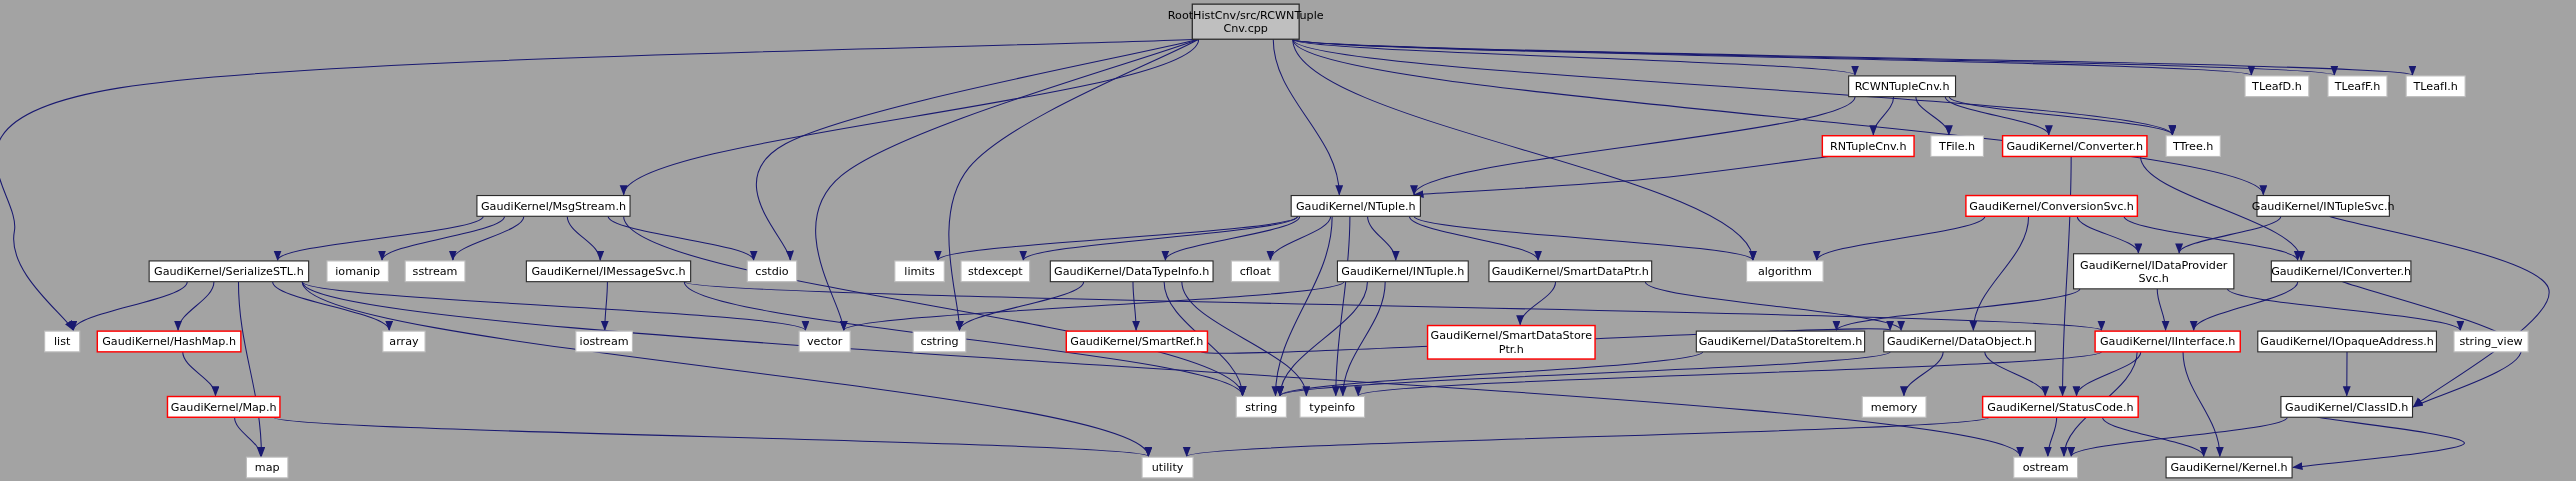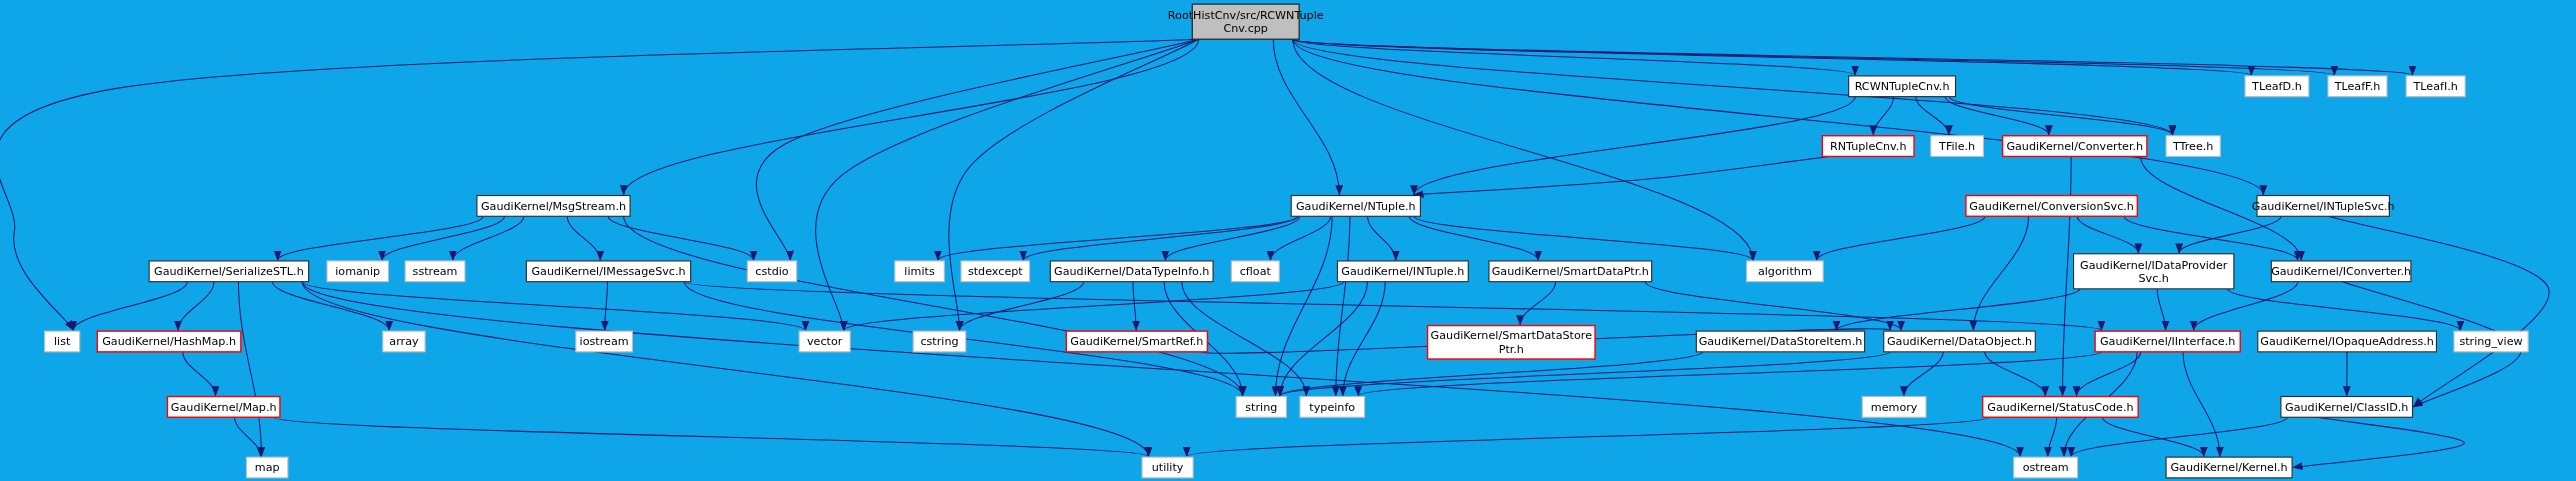--- a/index.html
+++ b/index.html
@@ -1,16 +1,16 @@
 <!DOCTYPE html>
 <html style="font-size:12.8px"><head>
 <meta charset="utf-8">
 <style>
   html,body{margin:0;padding:0;background:#ffffff;}
-  .graph-wrap{width:2576px;height:482px;position:relative;background:#0ea5e9;}
+  .graph-wrap{width:2576px;height:482px;position:relative;background:#a3a3a3;}
   svg{display:block;}
   .node-rect{fill:#ffffff;}
   .node-rect.title{fill:#BFBFBF;stroke:#2b2b2b;stroke-width:1.6;}
   .node-rect.internal{stroke:#2b2b2b;stroke-width:1.4;}
   .node-rect.truncated{stroke:#ff0000;stroke-width:1.8;}
   .node-rect.external{stroke:#bdbdbd;stroke-width:1.4;}
   .node-label{font-family:"DejaVu Sans","Liberation Sans",sans-serif;font-size:14px;fill:#000000;text-anchor:middle;}
   .edge-path{fill:none;stroke-width:1.3;}
 </style>
 </head>

